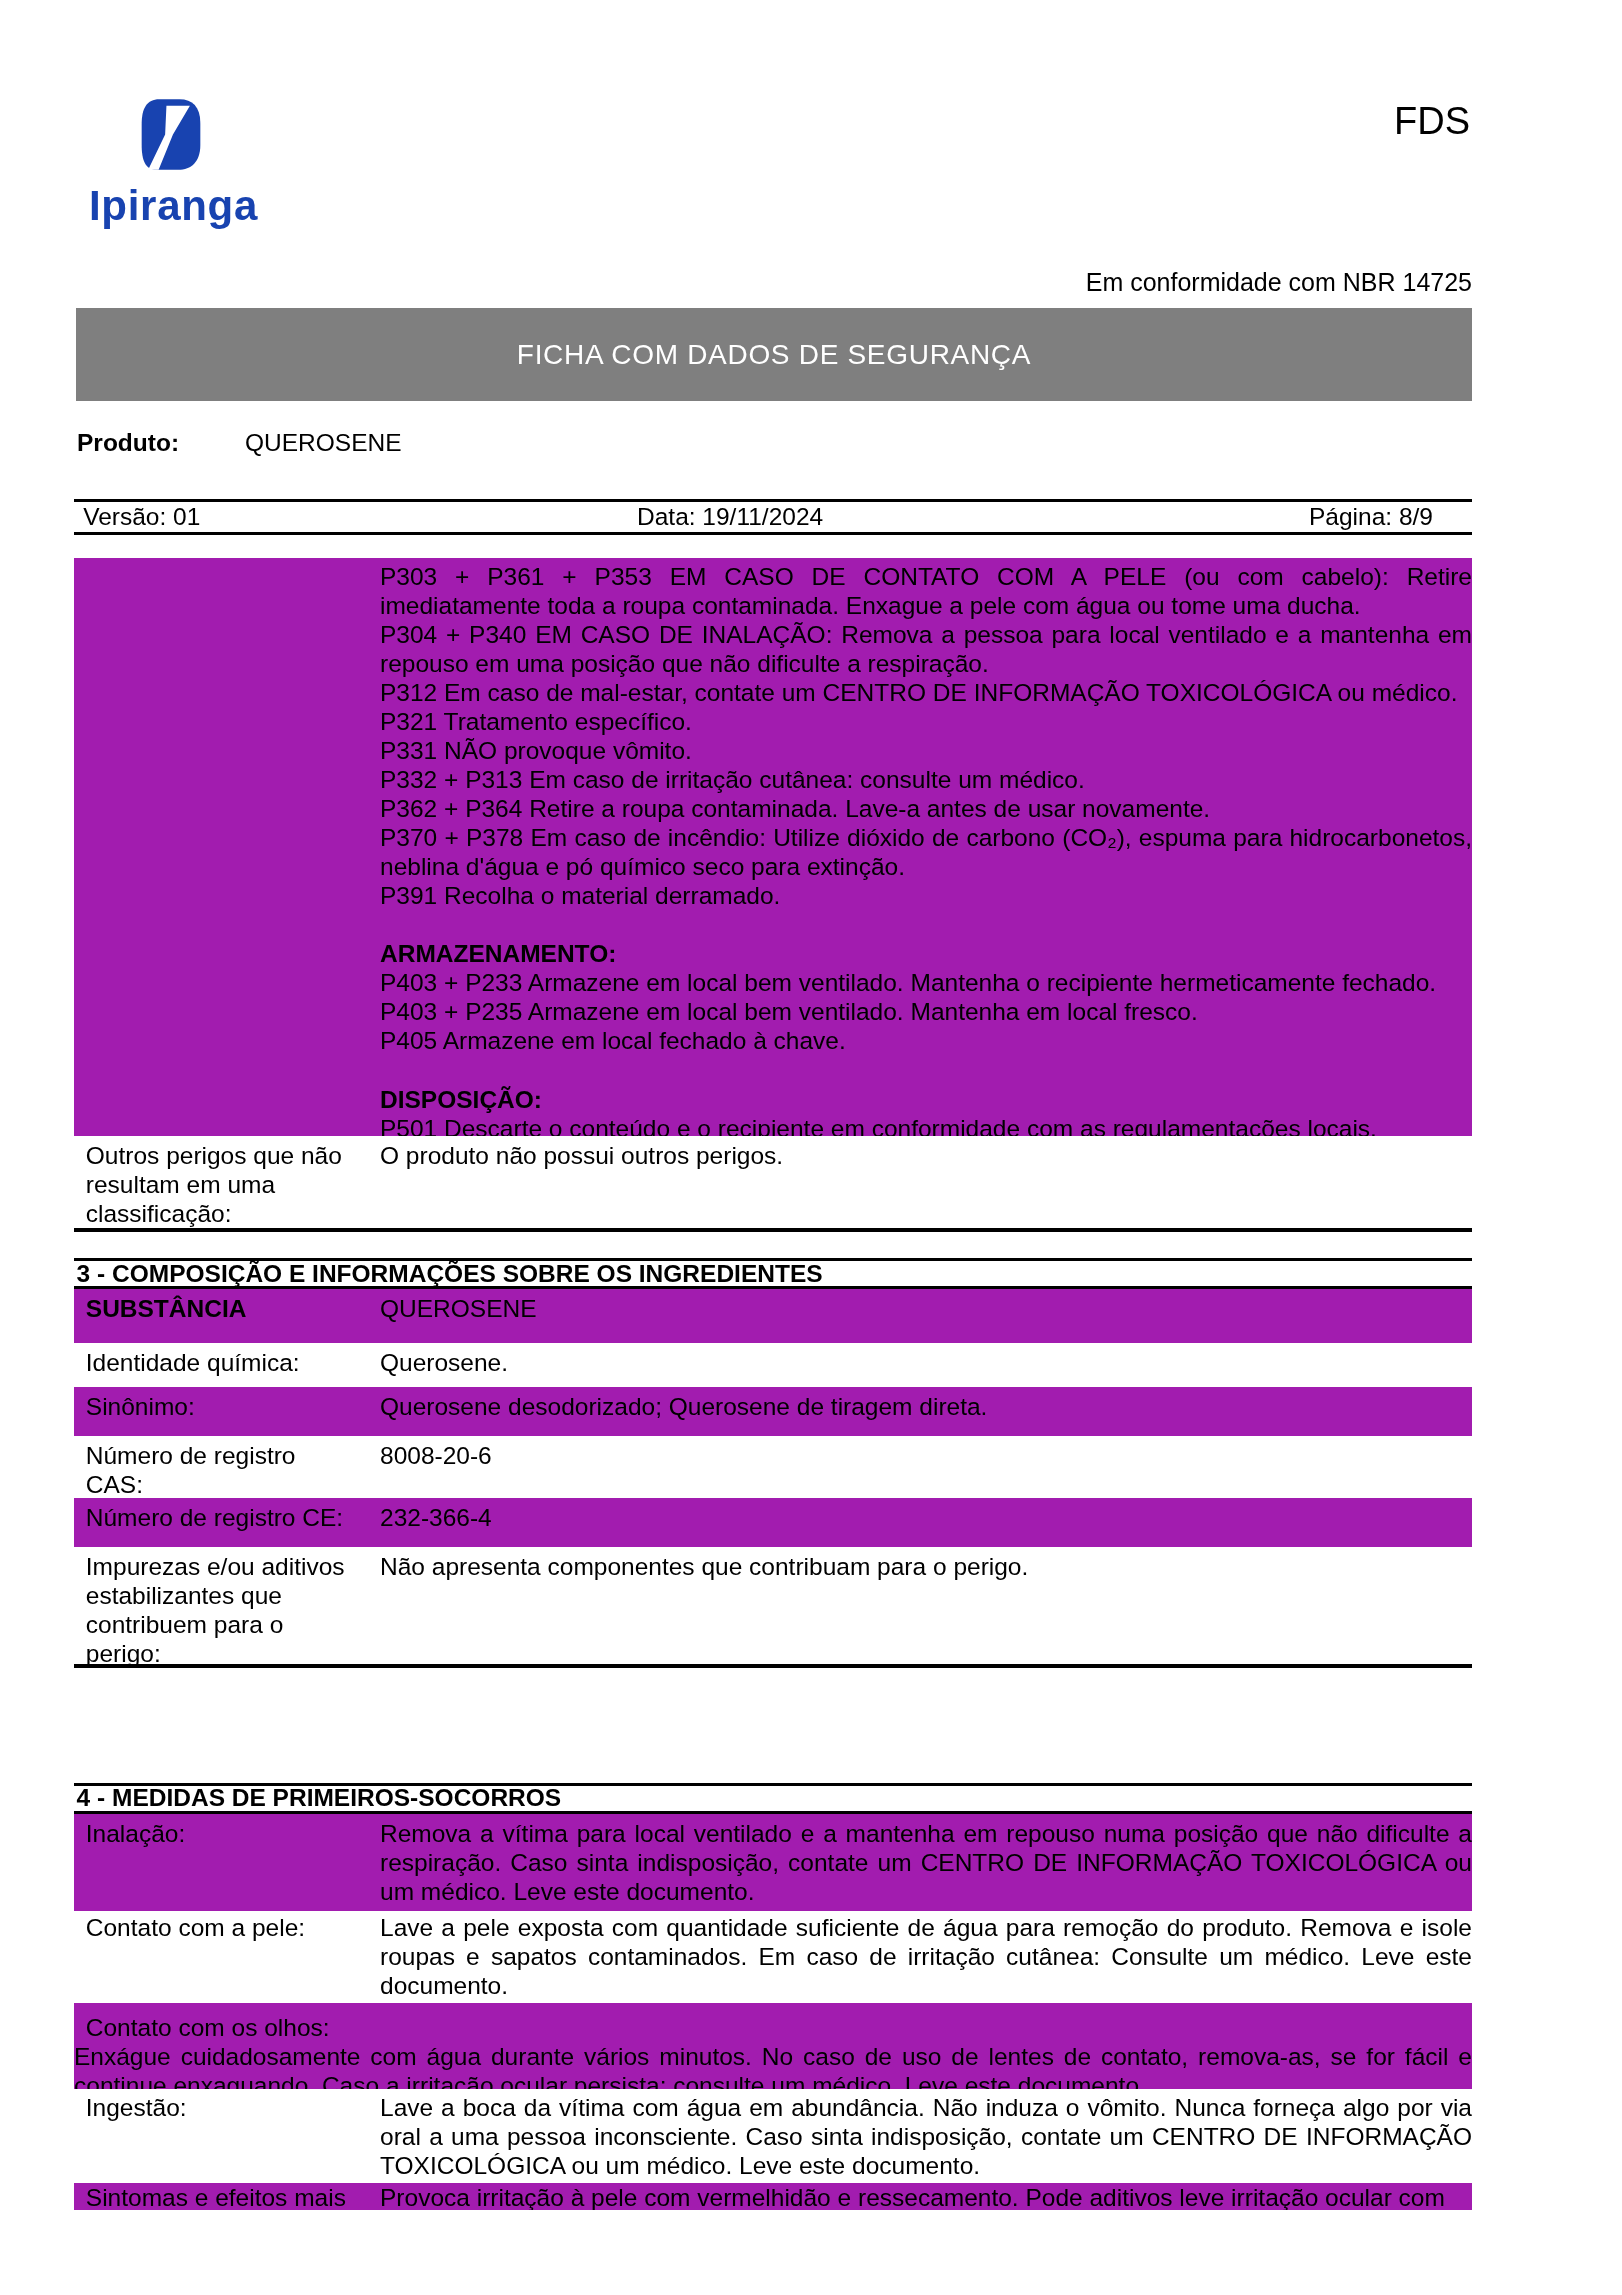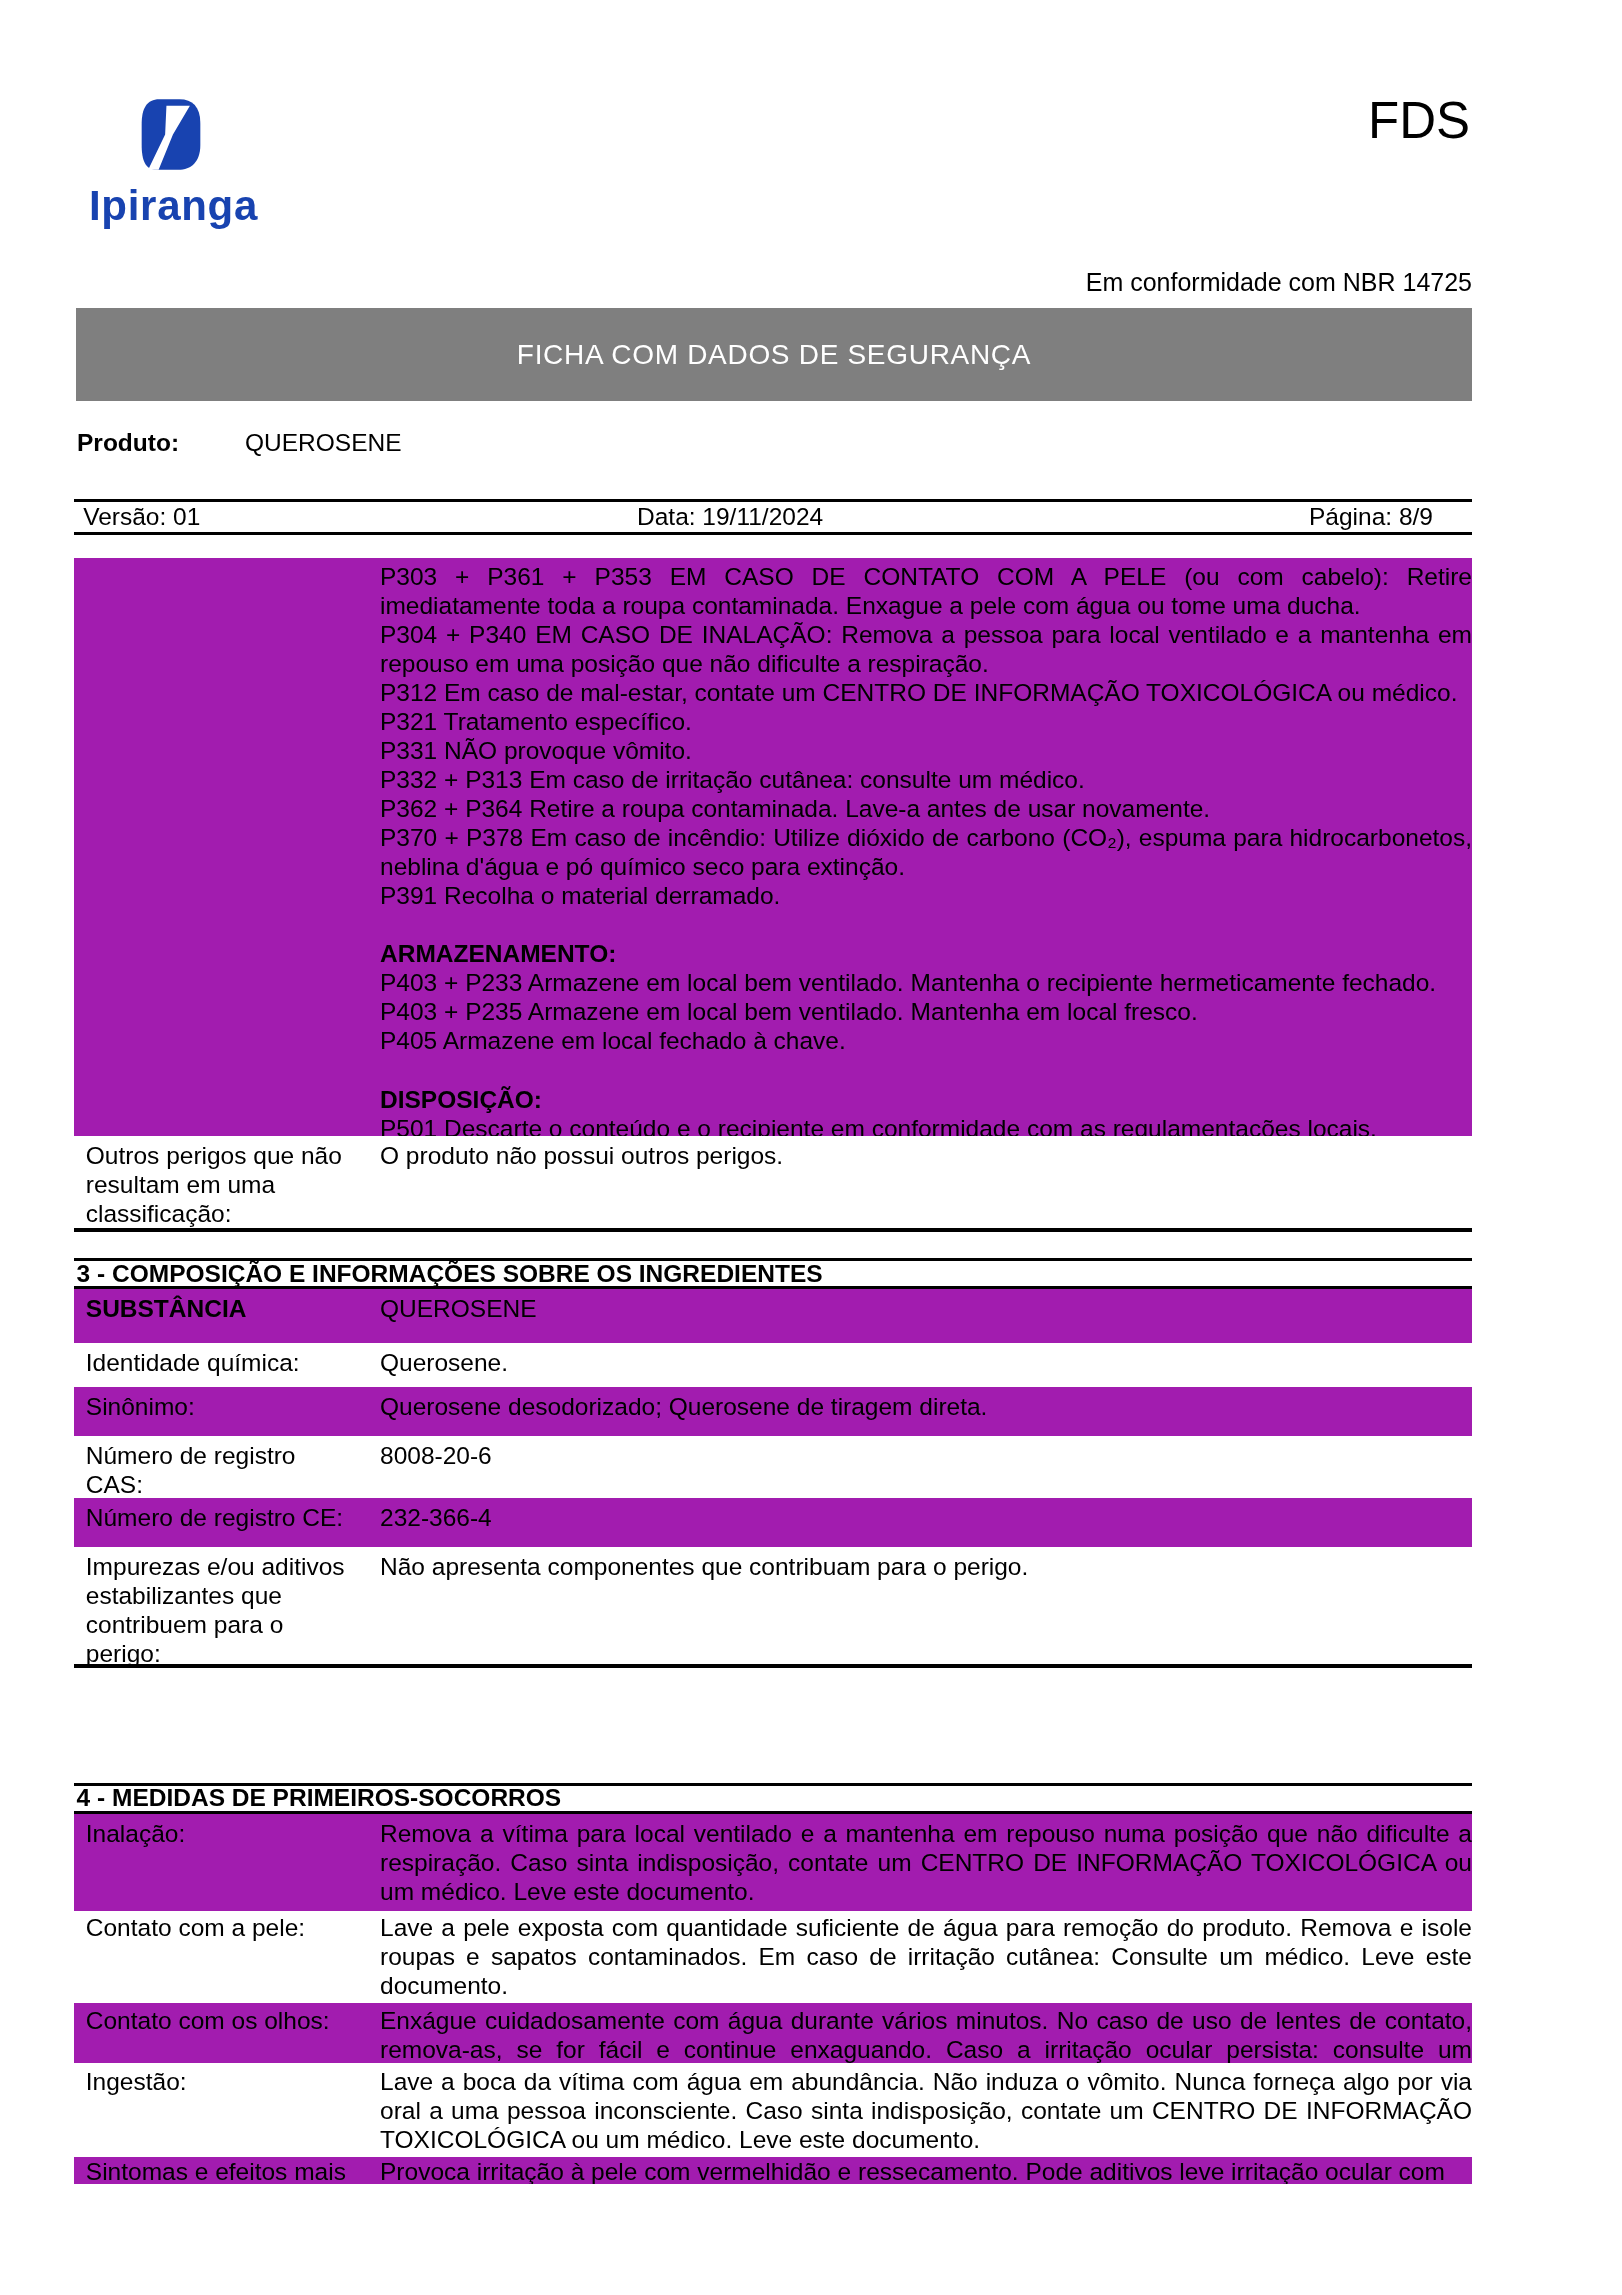--- a/index.html
+++ b/index.html
@@ -3,21 +3,21 @@
 <meta charset="utf-8">
 <style>
   html,body{margin:0;padding:0;background:#fff;}
   .page{position:relative;width:1622px;height:2295px;background:#ffffff;overflow:hidden;
         font-family:"Liberation Sans","DejaVu Sans",sans-serif;font-size:24.5px;line-height:29px;color:#000;}
   .b{font-weight:bold;}
 
   
   .logo-icon{position:absolute;left:139px;top:98px;width:64px;height:73px;}
   .brand{position:absolute;left:89px;top:183px;font-size:42px;font-weight:bold;color:#1843b0;letter-spacing:0.7px;line-height:46px;}
-  .fds{position:absolute;top:95px;right:152px;font-size:51px;line-height:52px;}
+  .fds{position:absolute;top:95px;right:152px;font-size:38px;line-height:52px;}
   .compliance{position:absolute;top:268px;right:150px;font-size:25px;}
 
   .banner{position:absolute;left:76px;top:308px;width:1396px;height:93px;background:#7f7f7f;
           display:flex;align-items:center;justify-content:center;}
   .banner span{color:#ffffff;font-size:28px;letter-spacing:0.7px;}
 
   .product-row{position:absolute;left:77px;top:428px;height:29px;}
   .product-row .pv{position:absolute;left:168px;top:0;white-space:nowrap;}
 
   .meta-row{position:absolute;left:74px;top:499px;width:1398px;height:30px;
@@ -136,21 +136,21 @@
     <div class="sec-header">4 - MEDIDAS DE PRIMEIROS-SOCORROS</div>
 
     <div class="row gray" style="height:97px;padding-top:5.2px;">
       <div class="lcell">Inalação:</div>
       <div class="vcell">Remova a vítima para local ventilado e a mantenha em repouso numa posição que não dificulte a respiração. Caso sinta indisposição, contate um CENTRO DE INFORMAÇÃO TOXICOLÓGICA ou um médico. Leve este documento.</div>
     </div>
     <div class="row" style="height:92px;padding-top:2.6px;">
       <div class="lcell">Contato com a pele:</div>
       <div class="vcell">Lave a pele exposta com quantidade suficiente de água para remoção do produto. Remova e isole roupas e sapatos contaminados. Em caso de irritação cutânea: Consulte um médico. Leve este documento.</div>
     </div>
-    <div class="row gray" style="height:60px;padding-top:3px;">
+    <div class="row gray" style="height:86px;padding-top:10px;flex-direction:column;">
       <div class="lcell">Contato com os olhos:</div>
       <div class="vcell">Enxágue cuidadosamente com água durante vários minutos. No caso de uso de lentes de contato, remova-as, se for fácil e continue enxaguando. Caso a irritação ocular persista: consulte um médico. Leve este documento.</div>
     </div>
     <div class="row" style="height:94px;padding-top:3.9px;">
       <div class="lcell">Ingestão:</div>
       <div class="vcell">Lave a boca da vítima com água em abundância. Não induza o vômito. Nunca forneça algo por via oral a uma pessoa inconsciente. Caso sinta indisposição, contate um CENTRO DE INFORMAÇÃO TOXICOLÓGICA ou um médico. Leve este documento.</div>
     </div>
     <div class="row gray" style="height:27px;padding-top:0.7px;">
       <div class="lcell">Sintomas e efeitos mais</div>
       <div class="vcell">Provoca irritação à pele com vermelhidão e ressecamento. Pode aditivos leve irritação ocular com</div>

